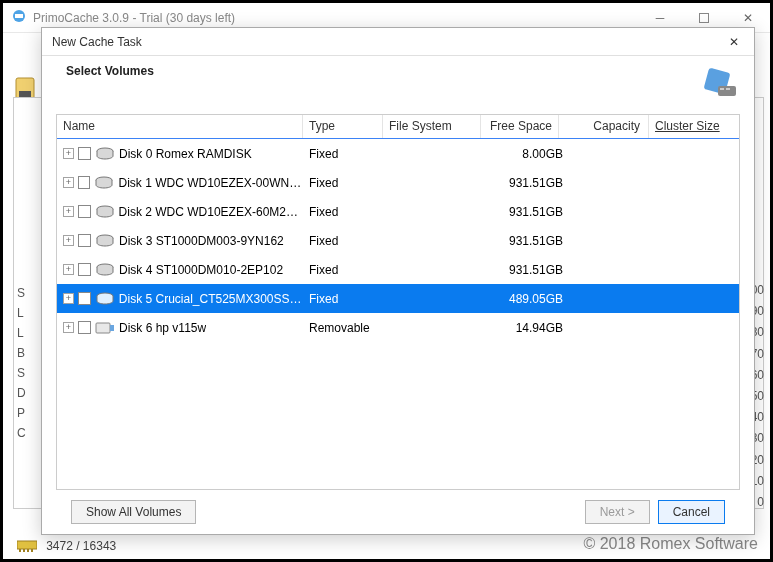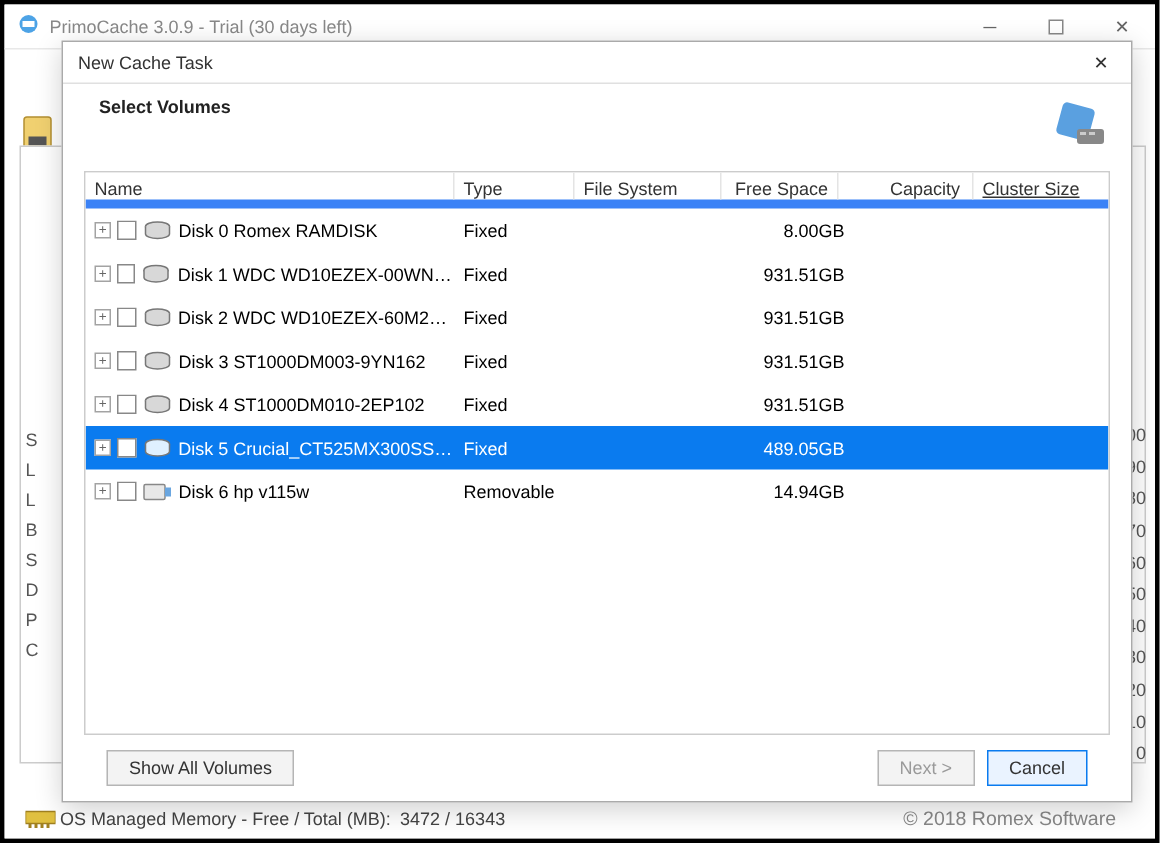--- a/index.html
+++ b/index.html
@@ -12,35 +12,35 @@
 .main-titlebar .title { flex: 1; }
 .main-titlebar .wbtn { width: 44px; height: 30px; display: flex; align-items: center; justify-content: center; color: #666; }
 
 
 .bg-content { position: absolute; top: 30px; left: 0; right: 0; bottom: 0; padding: 6px 8px; }
 .bg-sidebar-icon { position: absolute; left: 12px; top: 44px; width: 20px; height: 24px; }
 .bg-panel { position: absolute; left: 10px; right: 6px; top: 64px; bottom: 50px; border: 1px solid #ccc; background: #fff; }
 .bg-scale { position: absolute; right: 6px; top: 250px; bottom: 50px; width: 28px; display: flex; flex-direction: column; justify-content: space-between; text-align: right; color: #555; font-size: 11px; }
 .bg-info-left { position: absolute; left: 14px; top: 250px; color: #555; font-size: 11px; line-height: 20px; }
 .bg-mem { position: absolute; left: 14px; bottom: 6px; display: flex; align-items: center; color: #444; font-size: 11px; }
-.bg-copy { position: absolute; right: 26px; bottom: 6px; color: #888; font-size: 13px; }
+.bg-copy { position: absolute; right: 12px; bottom: 6px; color: #888; font-size: 16px; }
 
 
 .dialog { position: absolute; left: 38px; top: 24px; width: 714px; height: 508px; background: #fff; border: 1px solid #aaa; box-shadow: 0 4px 18px rgba(0,0,0,.2); display: flex; flex-direction: column; }
 .dlg-title { height: 28px; display: flex; align-items: center; padding: 0 10px; border-bottom: 1px solid #e0e0e0; }
 .dlg-title .t { flex: 1; color: #333; }
 .dlg-close { width: 20px; height: 20px; display: flex; align-items: center; justify-content: center; color: #333; cursor: default; }
 .dlg-header { padding: 8px 14px 10px 24px; display: flex; align-items: flex-start; }
 .dlg-header .txt { flex: 1; }
 .dlg-header .h { font-weight: 600; color: #222; margin-bottom: 2px; }
 .dlg-header .sub { color: #333; font-size: 11px; }
 .dlg-header .big-icon { width: 40px; height: 40px; margin-left: 8px; }
 
 .table-wrap { flex: 1; margin: 0 14px; border: 1px solid #ccc; background: #fff; overflow: hidden; display: flex; flex-direction: column; }
-.thead { display: flex; height: 24px; background: #fff; border-bottom: 6px solid #3b82f6; }
+.thead { display: flex; height: 24px; background: #fff; border-bottom: 1px solid #3b82f6; }
 .thead .th { padding: 4px 6px; color: #333; border-right: 1px solid #e4e4e4; }
 .th-name { width: 246px; }
 .th-type { width: 80px; }
 .th-fs { width: 98px; text-align: left; }
 .th-cap { width: 90px; text-align: right; padding-right: 8px !important; }
 .th-free { width: 78px; text-align: right; }
 .th-cluster { flex: 1; border-right: none !important; text-decoration: underline; }
 
 .tbody { flex: 1; overflow: auto; }
 .row { display: flex; height: 29px; align-items: center; }
@@ -123,21 +123,21 @@
         <div>C</div>
       </div>
     <div class="bg-mem">
       <svg width="20" height="14" viewBox="0 0 20 14">
           <rect x="0" y="2" width="20" height="8" fill="#e0c040" stroke="#a08020"></rect>
           <rect x="2" y="10" width="2" height="3" fill="#a08020"></rect>
           <rect x="6" y="10" width="2" height="3" fill="#a08020"></rect>
           <rect x="10" y="10" width="2" height="3" fill="#a08020"></rect>
           <rect x="14" y="10" width="2" height="3" fill="#a08020"></rect>
         </svg>
-      &nbsp;<span>OS Managed Memory - Free / Total (MB):</span>&nbsp;&nbsp;<span>3472 / 16343</span>
+      &nbsp;&nbsp;&nbsp;<span>3472 / 16343</span>
     </div>
     <div class="bg-copy">© 2018 Romex Software</div>
   </div>
 </div>
 
 <div class="dialog">
   <div class="dlg-title">
     <span class="t">New Cache Task</span>
     <div class="dlg-close">
         <span class="ico-x"></span>

